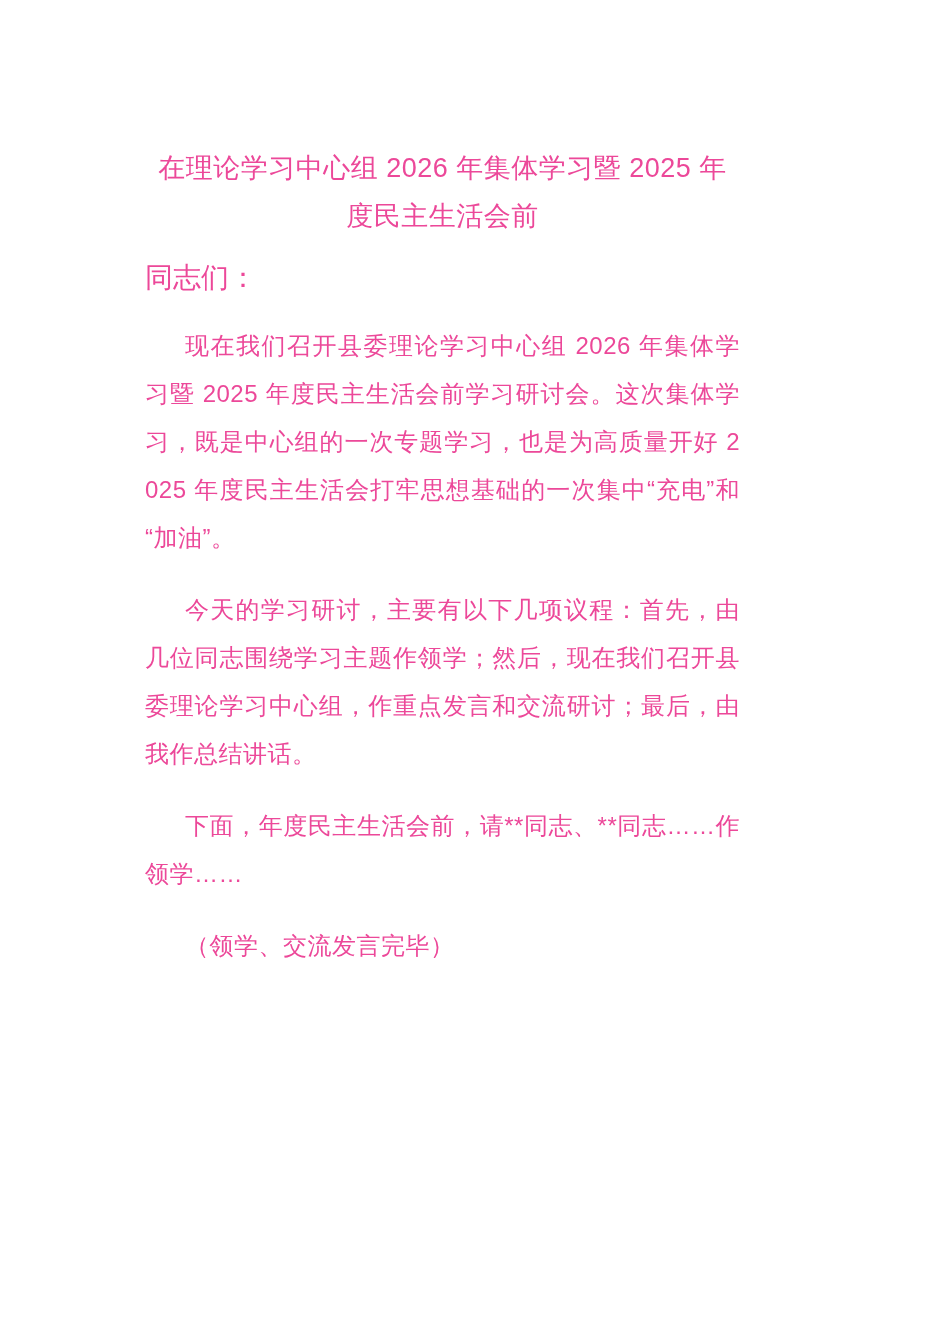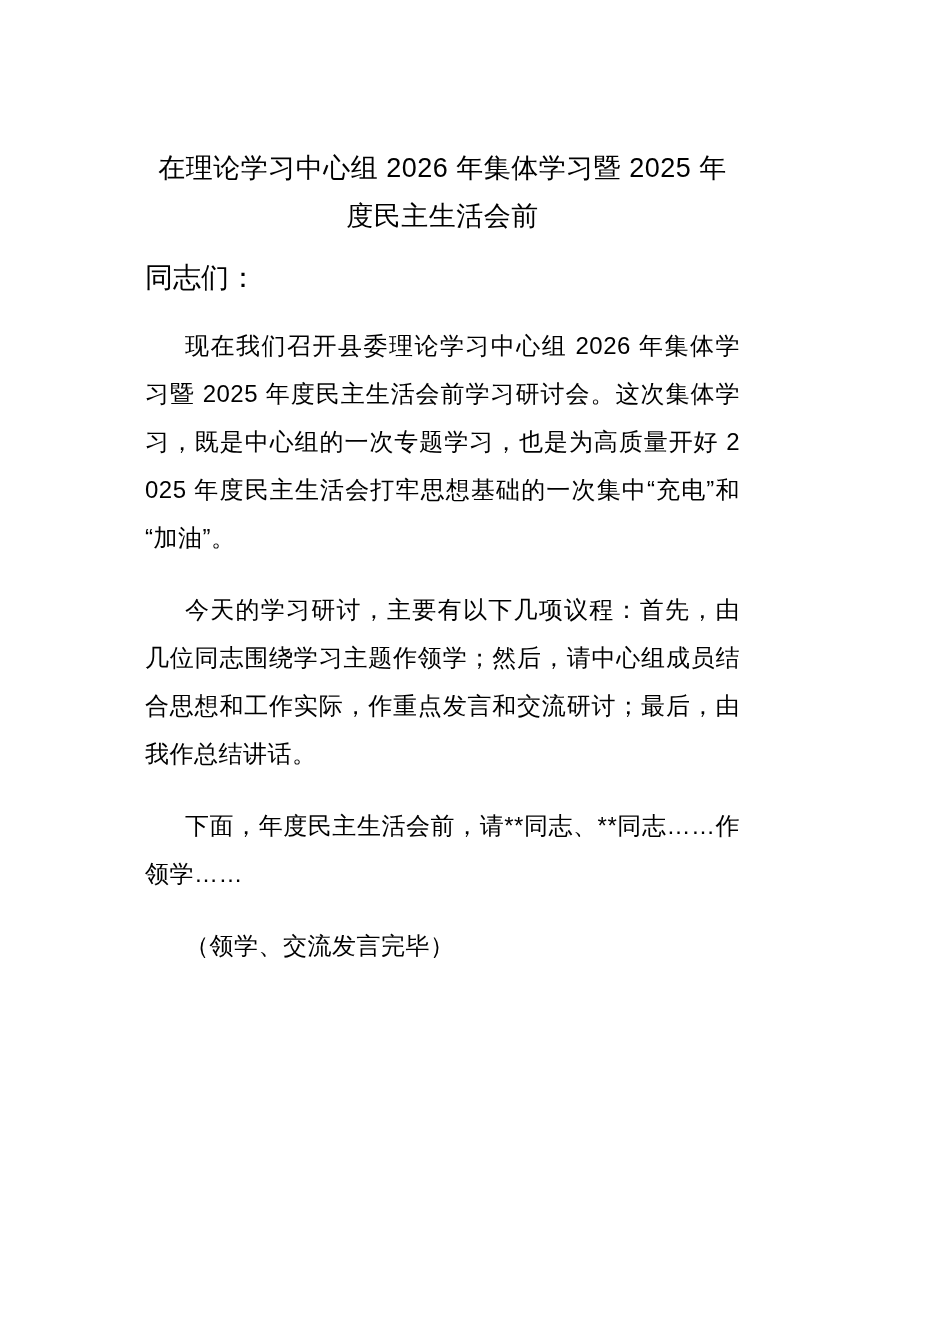--- a/index.html
+++ b/index.html
@@ -6,21 +6,21 @@
     margin: 0;
     padding: 0;
     background: #ffffff;
   }
   .page {
     position: relative;
     width: 878px;
     height: 1344px;
     box-sizing: border-box;
     background: #ffffff;
-    color: #000000;
+    color: #ec4899;
     font-family: "Liberation Sans", "DejaVu Sans", sans-serif;
     padding: 144px 138px 0 145px;
     overflow: hidden;
   }
   .doc-title {
     margin: 0 0 14px 0;
     font-size: 27px;
     font-weight: 400;
     line-height: 48px;
     text-align: center;
@@ -52,18 +52,18 @@
 <div class="page">
   <h1 class="doc-title">
     <span class="title-line">在理论学习中心组 2026 年集体学习暨 2025 年度民主生活会前</span>
   </h1>
 
   <p class="salutation">同志们：</p>
 
   <p class="para">现在我们召开县委理论学习中心组 2026 年集体学习暨 2025 年度民主生活会前学习研讨会。这次集体学习，既是中心组的一次专题学习，也是为高质量开好 2025 年度民主生活会打牢思想基础的一次集中“充电”和“加油”。</p>
 
 
-  <p class="para">今天的学习研讨，主要有以下几项议程：首先，由几位同志围绕学习主题作领学；然后，请中心组成员结合思想和工作实际，作重点发言和交流研讨；最后，由我作总结讲话。</p>
+  <p class="para">今天的学习研讨，主要有以下几项议程：首先，由几位同志围绕学习主题作领学；然后，现在我们召开县委理论学习中心组，作重点发言和交流研讨；最后，由我作总结讲话。</p>
 
   <p class="para">下面，年度民主生活会前，请**同志、**同志……作领学……</p>
 
   <p class="para">（领学、交流发言完毕）</p>
 </div>
 
 </body></html>

